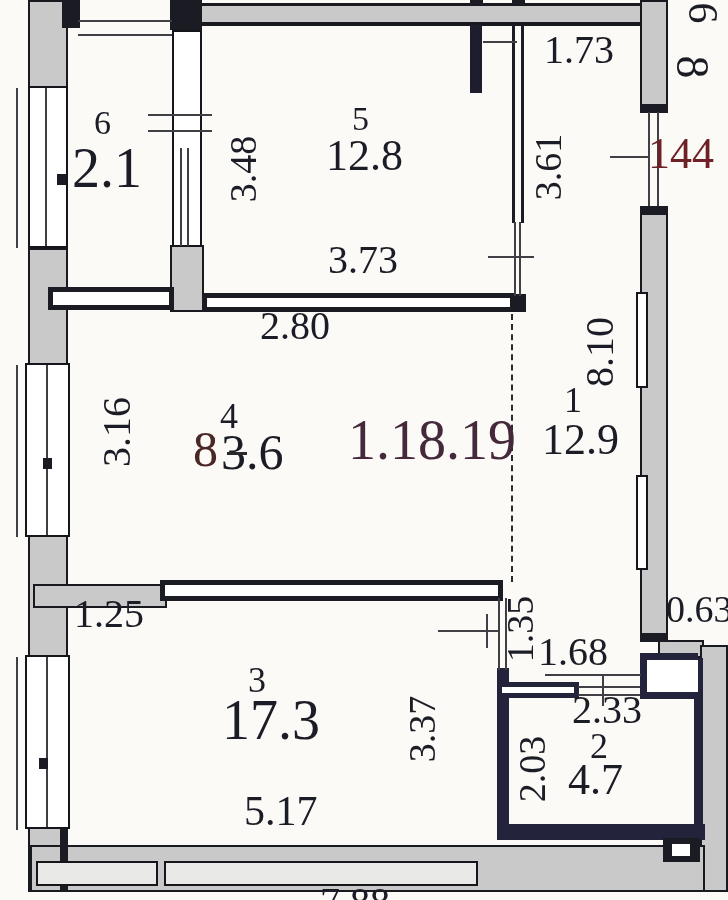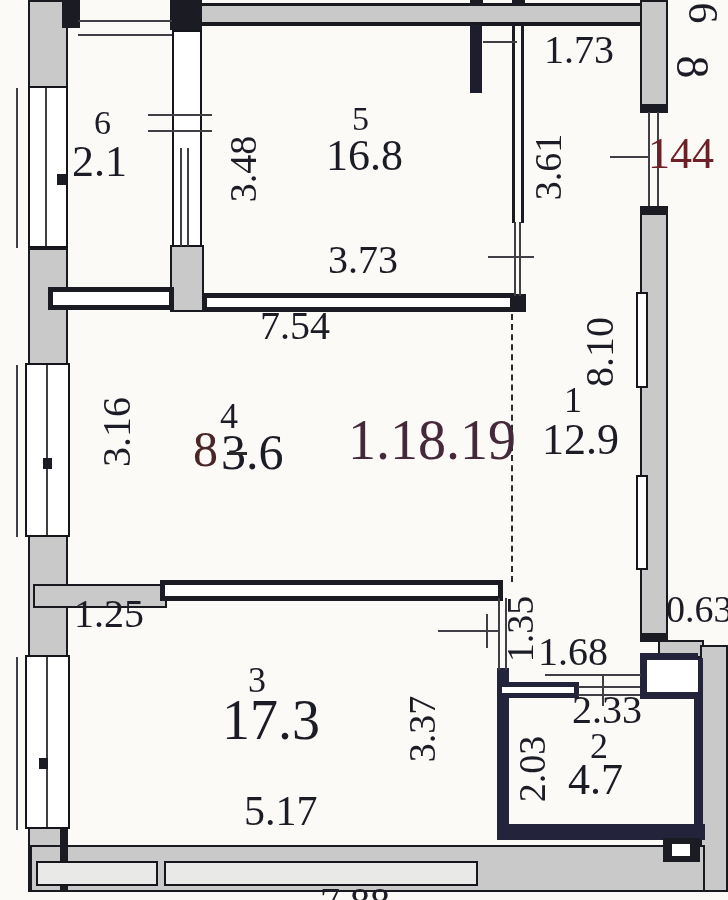--- a/index.html
+++ b/index.html
@@ -104,40 +104,40 @@
   <div class="t" style="left:545px;top:674px;width:96px;height:2px"></div>
   <div class="t" style="left:602px;top:676px;width:2px;height:30px"></div>
   <div class="t" style="left:578px;top:686px;width:62px;height:2px"></div>
   <div class="t" style="left:578px;top:694px;width:62px;height:2px"></div>
   <div class="t" style="left:16px;top:88px;width:2px;height:160px"></div>
   <div class="t" style="left:16px;top:365px;width:2px;height:172px"></div>
   <div class="t" style="left:16px;top:657px;width:2px;height:173px"></div>
   <div class="dash" style="left:511px;top:314px;width:2px;height:268px"></div>
 
   <div class="lbl" style="left:94px;top:106px;font-size:34px">6</div>
-  <div class="lbl" style="left:72px;top:140px;font-size:44px">2.1</div>
+  <div class="lbl" style="left:72px;top:140px;font-size:56px">2.1</div>
   <div class="lbl" style="left:352px;top:102px;font-size:34px">5</div>
-  <div class="lbl" style="left:326px;top:134px;font-size:44px">16.8</div>
+  <div class="lbl" style="left:326px;top:134px;font-size:44px">12.8</div>
   <div class="lbl" style="left:220px;top:398px;font-size:36px">4</div>
   <div class="lbl maroon" style="left:193px;top:424px;font-size:50px">8</div>
   <div class="lbl" style="left:221px;top:427px;font-size:50px">3.6</div>
   <div class="t" style="left:227px;top:452px;width:20px;height:3px;background:#2a2a2a"></div>
   <div class="lbl stamp" style="left:348px;top:412px;font-size:56px">1.18.19</div>
   <div class="lbl" style="left:564px;top:382px;font-size:36px">1</div>
   <div class="lbl" style="left:542px;top:418px;font-size:44px">12.9</div>
   <div class="lbl" style="left:248px;top:662px;font-size:36px">3</div>
   <div class="lbl" style="left:222px;top:692px;font-size:56px">17.3</div>
   <div class="lbl" style="left:590px;top:728px;font-size:36px">2</div>
   <div class="lbl" style="left:568px;top:758px;font-size:44px">4.7</div>
 
   <div class="lbl" style="left:544px;top:30px;font-size:40px">1.73</div>
   <div class="lbl rot" style="left:200px;top:150px;width:86px;font-size:38px">3.48</div>
   <div class="lbl rot" style="left:505px;top:148px;width:86px;font-size:38px">3.61</div>
   <div class="lbl" style="left:328px;top:240px;font-size:40px">3.73</div>
-  <div class="lbl" style="left:260px;top:306px;font-size:40px">7.54</div>
+  <div class="lbl" style="left:260px;top:306px;font-size:40px">2.80</div>
   <div class="lbl rot" style="left:557px;top:332px;width:86px;font-size:40px">8.10</div>
   <div class="lbl rot" style="left:74px;top:412px;width:86px;font-size:40px">3.16</div>
   <div class="lbl" style="left:74px;top:594px;font-size:40px">1.25</div>
   <div class="lbl rot" style="left:477px;top:610px;width:86px;font-size:38px">1.35</div>
   <div class="lbl" style="left:538px;top:632px;font-size:40px">1.68</div>
   <div class="lbl" style="left:572px;top:690px;font-size:40px">2.33</div>
   <div class="lbl rot" style="left:489px;top:750px;width:86px;font-size:38px">2.03</div>
   <div class="lbl rot" style="left:379px;top:710px;width:86px;font-size:38px">3.37</div>
   <div class="lbl" style="left:244px;top:790px;font-size:42px">5.17</div>
   <div class="lbl" style="left:666px;top:590px;font-size:38px">0.63</div>

